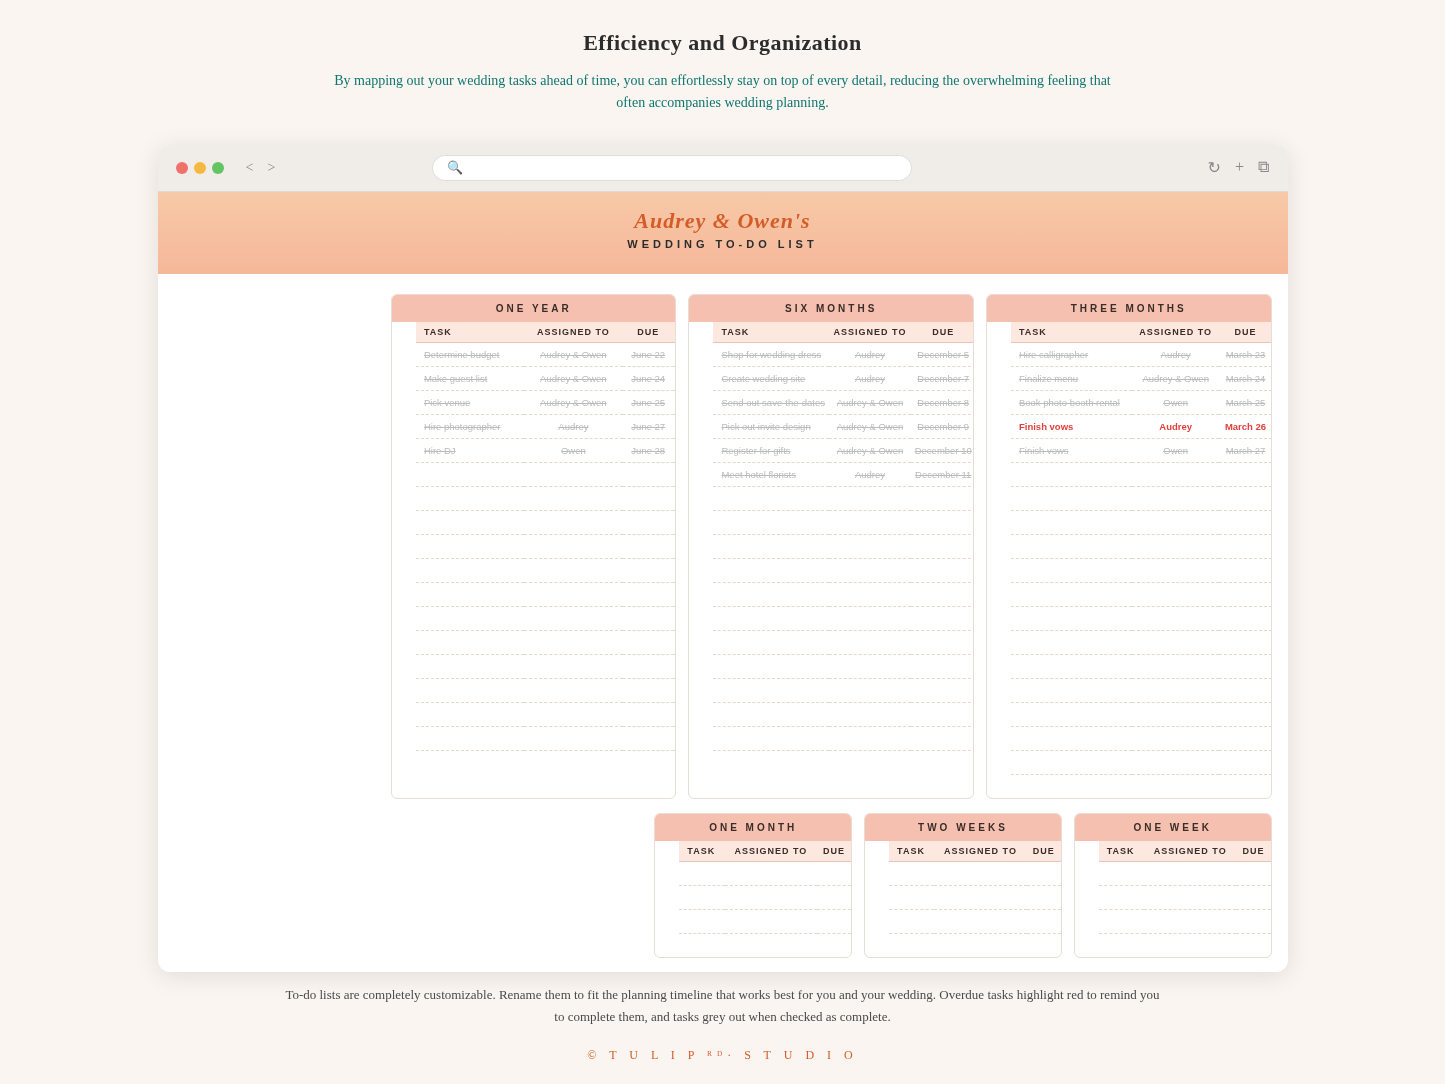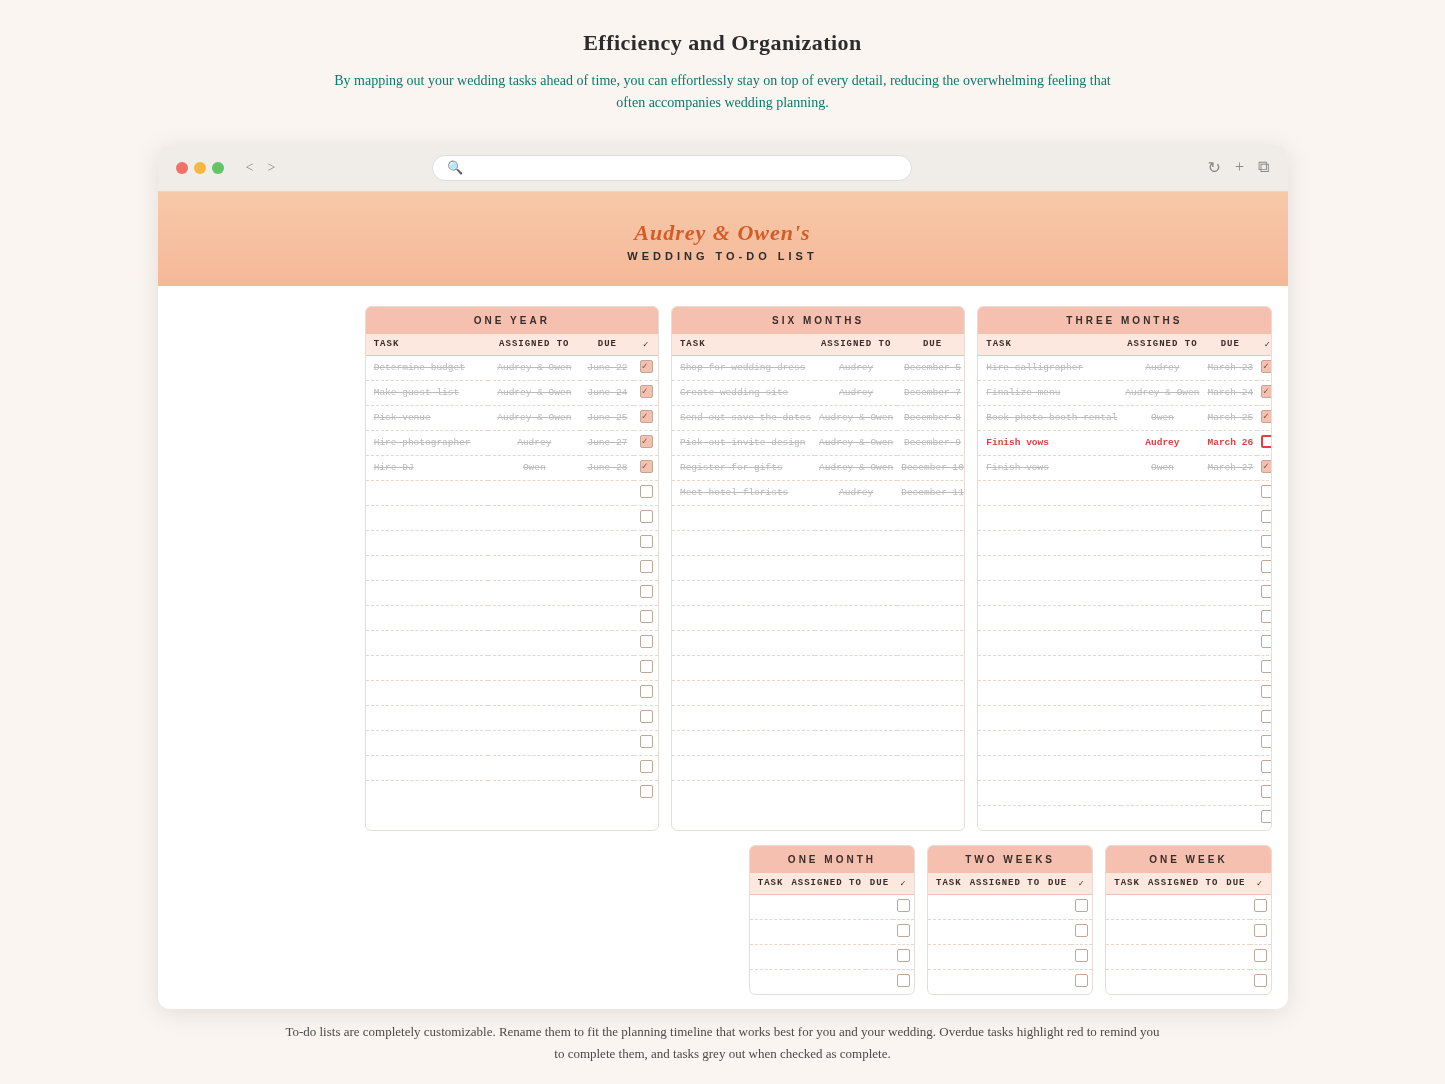--- a/index.html
+++ b/index.html
@@ -75,21 +75,21 @@
       margin-left: auto; display: flex; gap: 14px; color: #888; font-size: 16px;
     }
     
     .content-area {
       padding: 0;
     }
     
     .wedding-header {
       background: linear-gradient(to bottom, #f7c9a8, #f5b899);
       text-align: center;
-      padding: 28px 20px 24px;
+      padding: 16px 20px 24px;
     }
     .wedding-names {
       font-size: 22px;
       font-style: italic;
       color: #d45c28;
       font-weight: bold;
       letter-spacing: 1px;
     }
     .wedding-subtitle {
       font-size: 11px;
@@ -125,21 +125,22 @@
       font-weight: bold;
       letter-spacing: 3px;
       color: #3a2c28;
       font-family: 'Arial', sans-serif;
     }
     
     .todo-table {
       width: 100%;
       border-collapse: collapse;
       font-size: 10px;
-      font-family: Liberation Mono, monospace;
+      font-family: Liberation Sans, sans-serif;
+      margin-left: 24px;
     }
     .todo-table thead tr {
       background: #fde8df;
     }
     .todo-table thead th {
       padding: 5px 4px;
       text-align: center;
       font-weight: bold;
       font-size: 9px;
       letter-spacing: 1px;

